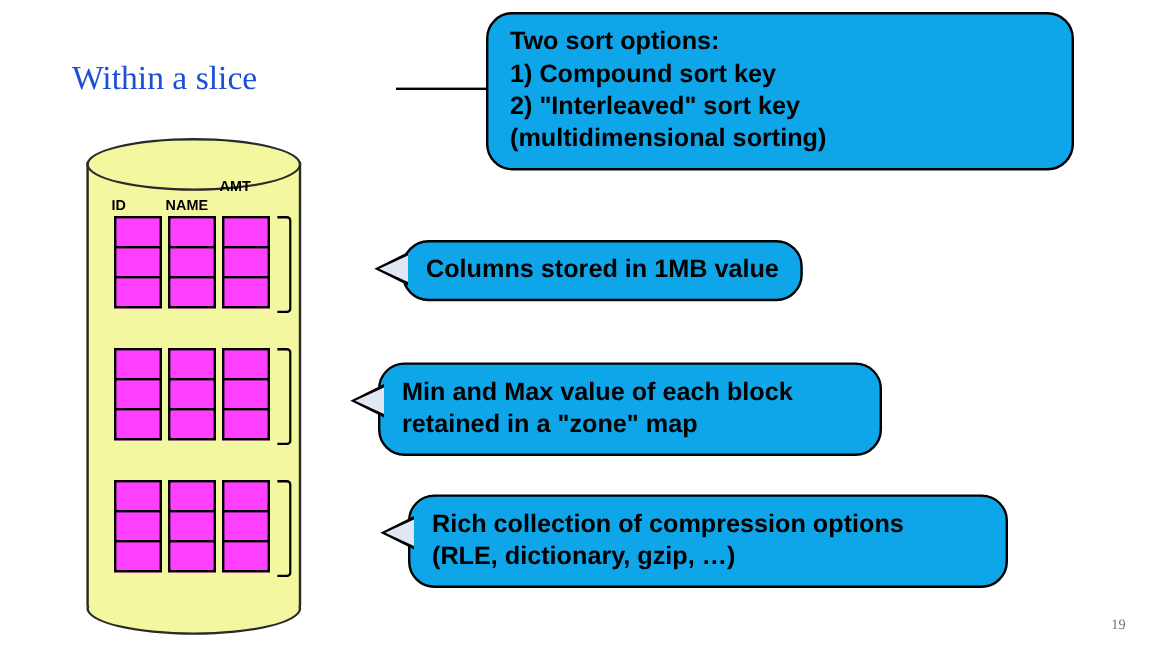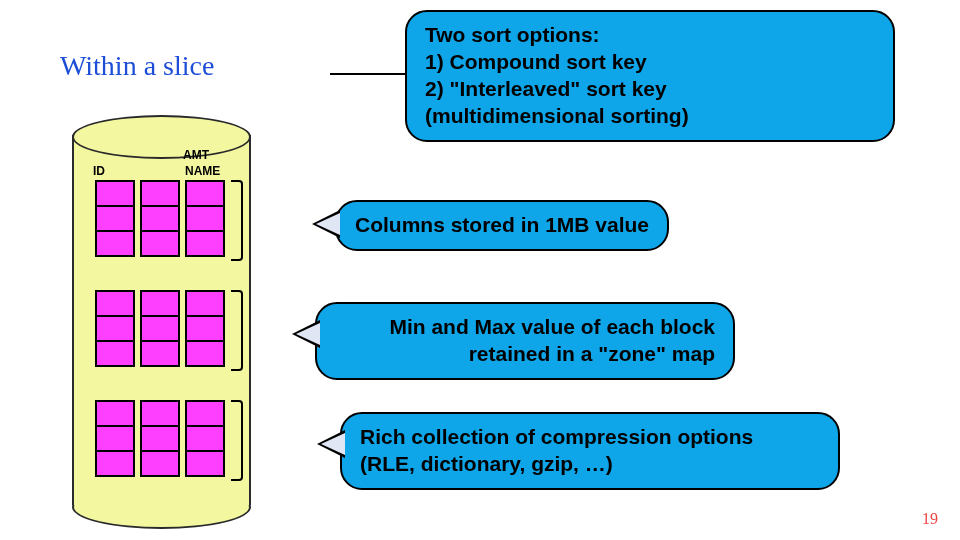--- a/index.html
+++ b/index.html
@@ -132,43 +132,43 @@
     border-top: 11px solid transparent;
     border-bottom: 11px solid transparent;
     border-right: 24px solid #e0e6f4;
     left: 4px;
     top: 3px;
   }
   .pagenum {
     position: absolute;
     right: 22px;
     bottom: 12px;
-    font-size: 16px;
-    color: #ef4444;
+    font-size: 12px;
+    color: #737373;
     font-family: "Times New Roman", Times, serif;
   }
   
   .conn-line {
     position: absolute;
     background: #000;
     height: 2px;
     z-index: 5;
   }
 </style>
 </head>
 <body>
 
 <div class="title">Within a slice</div>
 
 <div class="cyl-body"></div>
 <div class="cyl-bottom"></div>
 <div class="cyl-top"></div>
 
 <div class="col-label" style="left:93px; top:164px;">ID</div>
-<div class="col-label" style="left:138px; top:164px;margin-left:47px;">NAME</div>
+<div class="col-label" style="left:138px; top:164px;">NAME</div>
 <div class="col-label" style="left:183px; top:148px;">AMT</div>
 
 <div class="block-group" style="left:95px; top:180px;">
   <div class="col" style="left:0;">
       <div class="cell"></div>
       <div class="cell"></div>
       <div class="cell"></div>
     </div>
   <div class="col" style="left:45px;">
       <div class="cell"></div>
@@ -224,20 +224,20 @@
 <div class="conn-line" style="left:330px; top:73px; width:78px;"></div>
 
 <div class="callout" style="left:405px; top:10px; width:490px; white-space:pre-line;">Two sort options:
 1)  Compound sort key
 2)  "Interleaved" sort key
       (multidimensional sorting)</div>
 
 <div class="callout" style="left:335px; top:200px;">Columns stored in 1MB value</div>
 <div class="tail left" style="left:312px; top:210px;"></div>
 
-<div class="callout" style="left:315px; top:302px; width:420px;text-align:right;">Min and Max value of each block retained in a "zone" map</div>
+<div class="callout" style="left:315px; top:302px; width:420px;">Min and Max value of each block retained in a "zone" map</div>
 <div class="tail left" style="left:292px; top:320px;"></div>
 
 <div class="callout center" style="left:340px; top:412px; width:500px; white-space:pre-line;">Rich collection of compression options
 (RLE, dictionary, gzip, …)</div>
 <div class="tail left" style="left:317px; top:430px;"></div>
 
 <div class="pagenum">19</div>
 
 </body></html>

